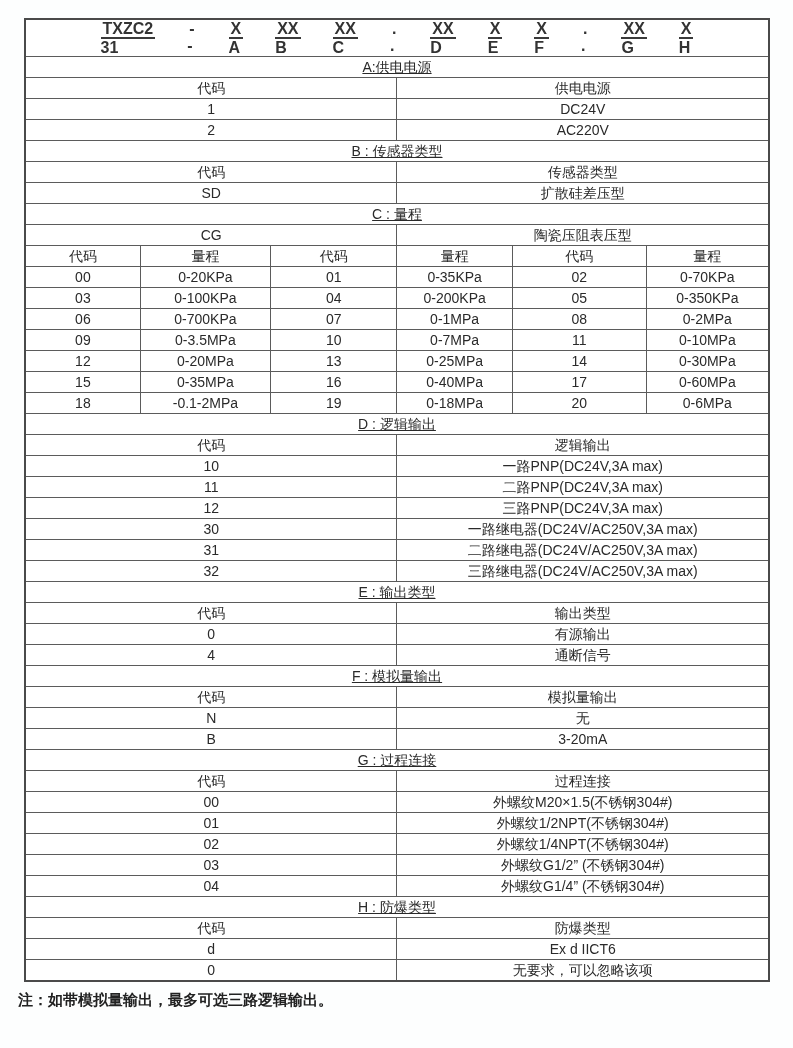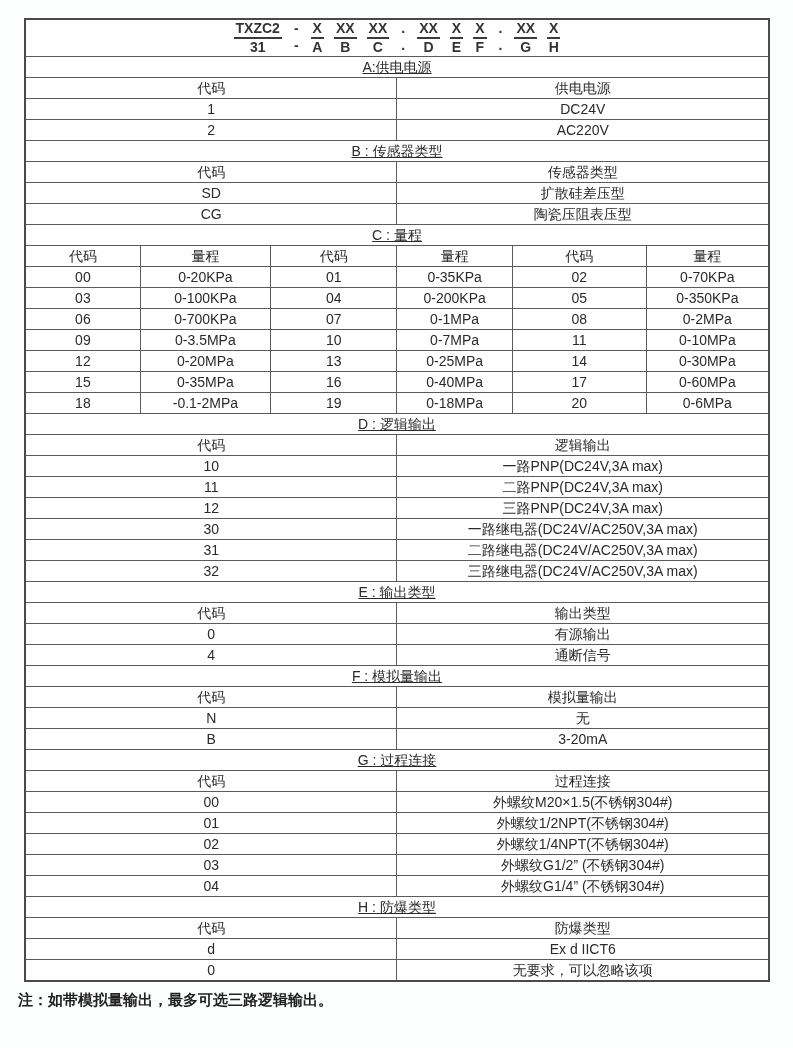--- a/index.html
+++ b/index.html
@@ -42,23 +42,23 @@
     background: #d9edf8;
     text-align: left;
     height: auto;
     padding: 3px 0 3px 48px;
     line-height: normal;
   }
   .model-code { display: inline-block; }
   .mc-group {
     display: inline-block;
     vertical-align: top;
-    text-align: center;
-    margin: 0 5px;
-    font-size: 14px;
+    text-align: left;
+    margin: 0 16px;
+    font-size: 16px;
     font-weight: bold;
     color: #333333;
   }
   .mc-top {
     display: block;
     line-height: 17px;
     padding: 0 2px;
   }
   .mc-top.u { border-bottom: 2px solid #3a3a3a; }
   .mc-bottom {
@@ -120,25 +120,25 @@
         </tr>
         <tr>
           <td colspan="3" class="hcell">代码</td>
           <td colspan="3" class="hcell">传感器类型</td>
         </tr>
         <tr>
           <td colspan="3">SD</td>
           <td colspan="3">扩散硅差压型</td>
         </tr>
         <tr>
+          <td colspan="6" class="section-title">C : 量程</td>
+        </tr>
+        <tr>
           <td colspan="3">CG</td>
           <td colspan="3">陶瓷压阻表压型</td>
-        </tr>
-        <tr>
-          <td colspan="6" class="section-title">C : 量程</td>
         </tr>
         <tr>
           <td colspan="1" class="hcell">代码</td>
           <td colspan="1" class="hcell">量程</td>
           <td colspan="1" class="hcell">代码</td>
           <td colspan="1" class="hcell">量程</td>
           <td colspan="1" class="hcell">代码</td>
           <td colspan="1" class="hcell">量程</td>
         </tr>
         <tr>

